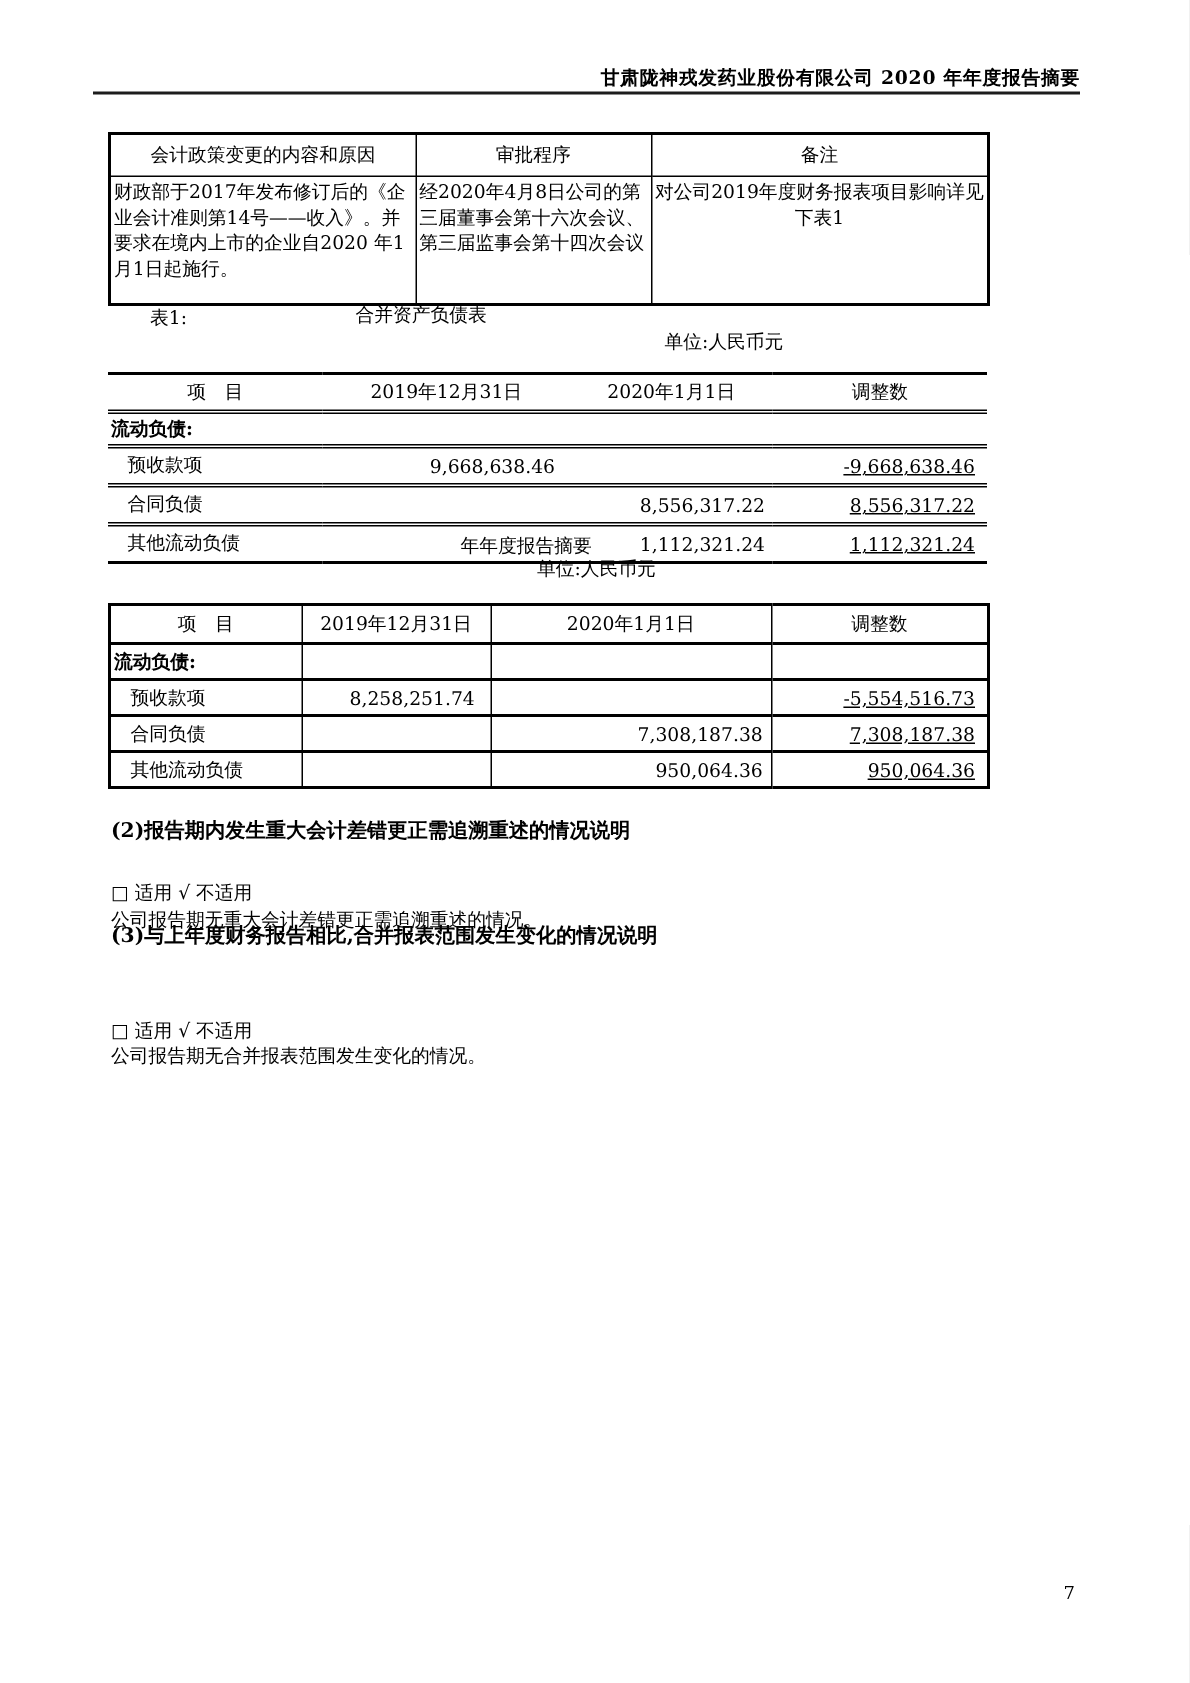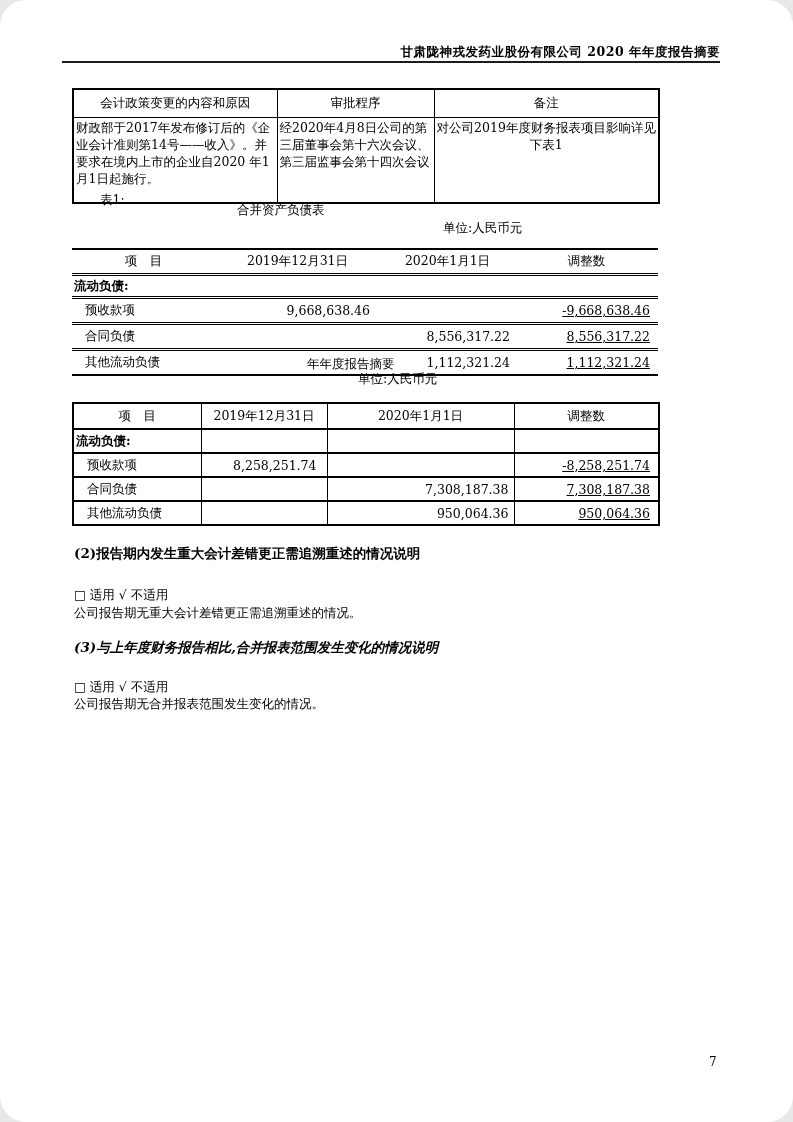--- a/index.html
+++ b/index.html
@@ -5,41 +5,40 @@
   html,body{margin:0;padding:0;background:#e8e8e8;}
   .page{
     position:relative;
     width:793px;height:1122px;
     margin:0 auto;
     background:#ffffff;
     font-family:"DejaVu Serif","Liberation Serif",serif;
     color:#000;
     font-size:12.5px;
     overflow:hidden;
-    border-radius:26px;
   }
   
   .doc-header-title{
     position:absolute;top:44px;left:62px;width:658px;
     text-align:right;font-weight:bold;font-size:12.5px;letter-spacing:.5px;
   }
   .doc-header-rule{
     position:absolute;top:61px;left:62px;width:658px;height:2px;background:#1c1c1c;
   }
   
   table{border-collapse:collapse;table-layout:fixed;}
   td,th{font-weight:normal;font-size:12.5px;overflow:hidden;}
   
   .policy-table{position:absolute;top:88px;left:72px;width:586px;border:2px solid #000;}
   .policy-table th{border:1px solid #000;height:25px;text-align:center;vertical-align:middle;}
   .policy-table td{border:1px solid #000;vertical-align:top;padding:1px 2px;line-height:17px;height:82px;}
   .policy-table td.center{text-align:center;margin-top:12px;}
   
   .cap{position:absolute;white-space:nowrap;font-size:12.5px;}
-  .cap-tbl1-label{top:192px;left:100px;}
+  .cap-tbl1-label{top:204px;left:100px;}
   .cap-tbl1-title{top:202px;left:237px;}
   .cap-unit-1{top:220px;left:443px;}
   .cap-parent-title{top:356px;left:307px;}
   .cap-unit-2{top:371px;left:358px;}
   
   .t2{position:absolute;top:248px;left:72px;width:586px;border-top:2px solid #000;}
   .t2 th{height:21px;text-align:center;vertical-align:middle;}
   .t2 tr.hrow th{border-bottom:3px double #000;}
   .t2 tr.sec td{border-bottom:3px double #000;height:18px;}
   .t2 tr.r td{border-bottom:3px double #000;height:21px;}
@@ -52,21 +51,21 @@
   .sec-label{font-weight:bold;text-align:left;padding-left:2px;}
   .item{text-align:left;padding-left:13px;}
   .num{text-align:right;font-variant-numeric:tabular-nums;}
   .num.c2{padding-right:10px;}
   .num.c3{padding-right:5px;}
   .num.c4{padding-right:8px;text-decoration:underline;}
   
   .note2{position:absolute;top:519px;left:100px;font-size:12.5px;}
   .sect-head{position:absolute;left:74px;font-weight:bold;font-size:13.5px;white-space:nowrap;}
   .sect-head.s2{top:545px;}
-  .sect-head.s3{top:639px;font-style:italic;}
+  .sect-head.s3{top:615px;}
   .plain{position:absolute;left:74px;font-size:12.5px;white-space:nowrap;}
   .app2{top:587px;}
   .body2{top:605px;}
   .app3{top:679px;}
   .body3{top:696px;}
   .page-number{position:absolute;top:1055px;left:709px;font-size:12px;}
 </style>
 </head>
 <body>
 
@@ -160,21 +159,21 @@
     <tr>
       <td class="sec-label">流动负债:</td>
       <td></td>
       <td></td>
       <td></td>
     </tr>
     <tr>
       <td class="item">预收款项</td>
       <td class="num c2">8,258,251.74</td>
       <td class="num c3"></td>
-      <td class="num c4">-8,258,251.74</td>
+      <td class="num c4">-5,554,516.73</td>
     </tr>
     <tr>
       <td class="item">合同负债</td>
       <td class="num c2"></td>
       <td class="num c3">7,308,187.38</td>
       <td class="num c4">7,308,187.38</td>
     </tr>
     <tr>
       <td class="item">其他流动负债</td>
       <td class="num c2"></td>

